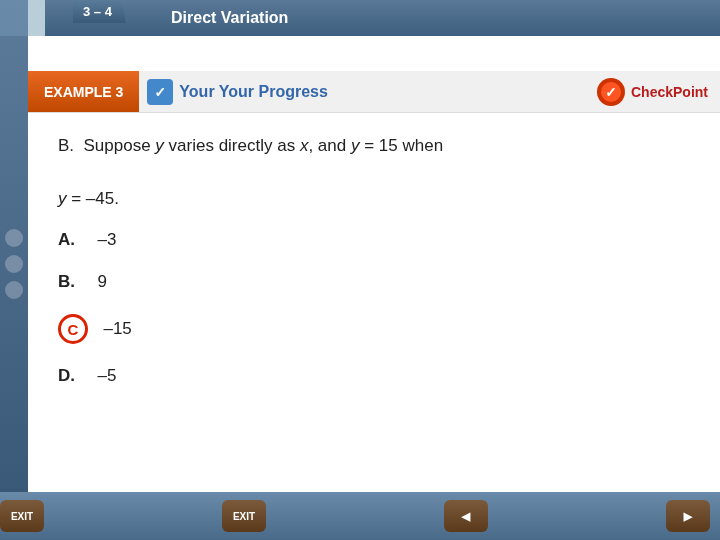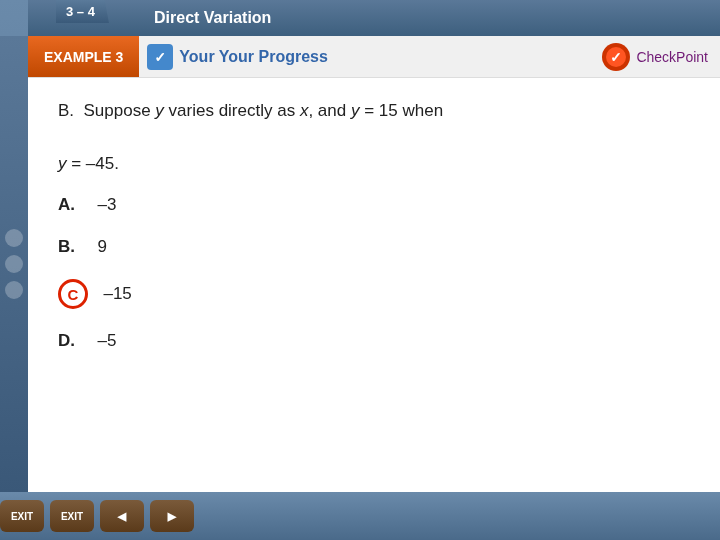--- a/index.html
+++ b/index.html
@@ -42,21 +42,21 @@
       font-weight: bold;
       z-index: 2;
       clip-path: polygon(0 0, 92% 0, 100% 100%, 0 100%);
       display: flex;
       align-items: center;
       gap: 4px;
     }
 
     .lesson-title-bar {
       position: absolute;
-      top: 0; left: 28px; right: 0;
+      top: 0; left: 45px; right: 0;
       height: 36px;
       background: linear-gradient(180deg, #5a7898 0%, #3d5f7e 100%);
       z-index: 1;
       display: flex;
       align-items: center;
       padding-left: 12px;
     }
 
     .lesson-title-text {
       color: white;
@@ -76,20 +76,21 @@
     }
 
     
     .example-header {
       display: flex;
       align-items: center;
       background: #f0f0f0;
       border-bottom: 1px solid #ddd;
       padding: 0;
       height: 42px;
+      margin-top: 35px;
     }
 
     .example-badge {
       background: linear-gradient(180deg, #e86820 0%, #c04800 100%);
       color: white;
       font-size: 14px;
       font-weight: bold;
       padding: 8px 16px;
       height: 100%;
       display: flex;
@@ -129,23 +130,23 @@
       gap: 4px;
       margin-right: 12px;
     }
 
     .checkpoint-icon {
       width: 32px;
       height: 32px;
     }
 
     .checkpoint-text {
-      color: #701a75;
+      color: #b91c1c;
       font-size: 14px;
-      font-weight: normal;
+      font-weight: bold;
     }
 
     
     .content-body {
       padding: 20px 43px 10px 30px;
     }
 
     .question-text {
       font-size: 17px;
       line-height: 1.55;
@@ -193,21 +194,21 @@
 
     
     .bottom-bar {
       position: absolute;
       bottom: 0; left: 0; right: 0;
       height: 48px;
       background: linear-gradient(180deg, #6a8aaa 0%, #4a6a8a 100%);
       z-index: 3;
       display: flex;
       align-items: center;
-      justify-content: flex-start;
+      justify-content: space-between;
       padding-right: 10px;
       gap: 6px;
     }
 
     .nav-btn {
       width: 44px;
       height: 32px;
       border-radius: 6px;
       display: flex;
       align-items: center;

